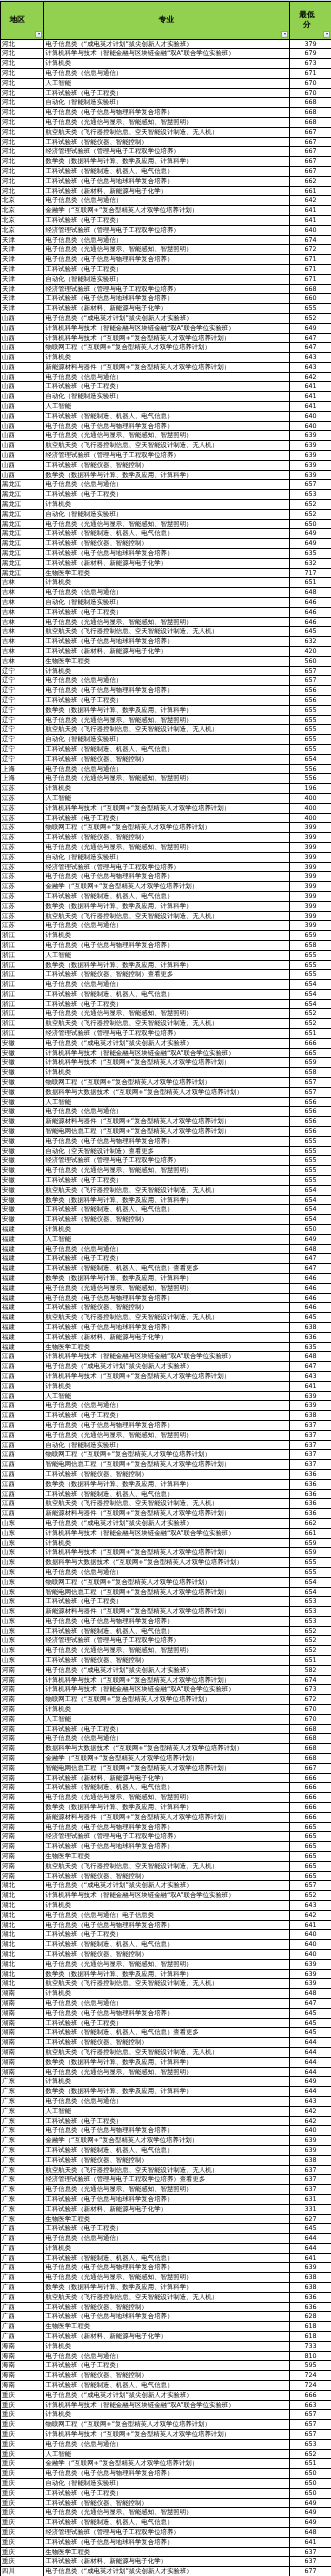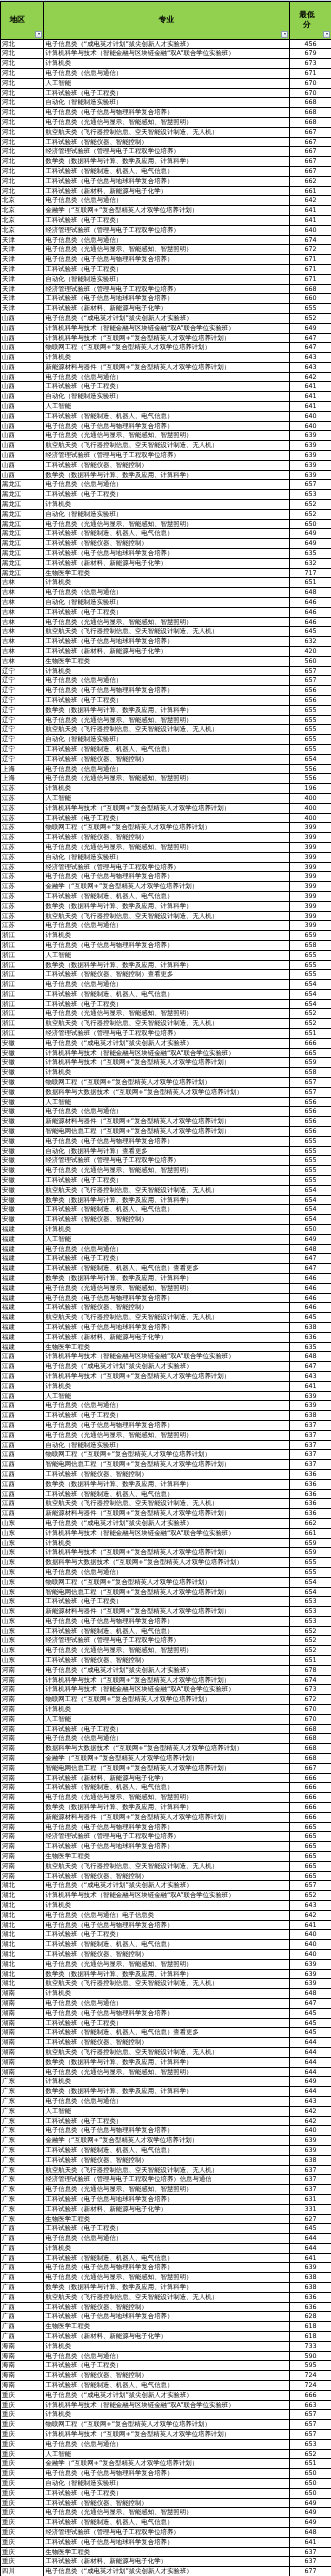--- a/index.html
+++ b/index.html
@@ -56,21 +56,21 @@
         <th class="score">
           <span class="hlabel">最低分</span>
           <span class="filter-btn"></span>
         </th>
       </tr>
     </thead>
     <tbody id="table-body">
         <tr>
           <td class="region">河北</td>
           <td class="major">电子信息类（“成电英才计划”拔尖创新人才实验班）</td>
-          <td class="score">456</td>
+          <td class="score">379</td>
         </tr>
         <tr>
           <td class="region">河北</td>
           <td class="major">计算机科学与技术（智能金融与区块链金融“双A”联合学位实验班）</td>
           <td class="score">679</td>
         </tr>
         <tr>
           <td class="region">河北</td>
           <td class="major">计算机类</td>
           <td class="score">673</td>
@@ -620,21 +620,21 @@
           <td class="major">智能电网信息工程（“互联网+”复合型精英人才双学位培养计划）</td>
           <td class="score">656</td>
         </tr>
         <tr>
           <td class="region">安徽</td>
           <td class="major">电子信息类（电子信息与物理科学复合培养）</td>
           <td class="score">655</td>
         </tr>
         <tr>
           <td class="region">安徽</td>
-          <td class="major">自动化（数据科学与计算）查看更多</td>
+          <td class="major">自动化（空天智能设计制造）查看更多</td>
           <td class="score">655</td>
         </tr>
         <tr>
           <td class="region">安徽</td>
           <td class="major">经济管理试验班（管理与电子工程双学位培养）</td>
           <td class="score">655</td>
         </tr>
         <tr>
           <td class="region">安徽</td>
           <td class="major">电子信息类（光通信与显示、智能感知、智慧照明）</td>
@@ -886,21 +886,21 @@
           <td class="score">652</td>
         </tr>
         <tr>
           <td class="region">山东</td>
           <td class="major">工科试验班（智能仪器、智能控制）</td>
           <td class="score">651</td>
         </tr>
         <tr>
           <td class="region">河南</td>
           <td class="major">电子信息类（“成电英才计划”拔尖创新人才实验班）</td>
-          <td class="score">678</td>
+          <td class="score">582</td>
         </tr>
         <tr>
           <td class="region">河南</td>
           <td class="major">计算机科学与技术（“互联网+”复合型精英人才双学位培养计划）</td>
           <td class="score">674</td>
         </tr>
         <tr>
           <td class="region">河南</td>
           <td class="major">计算机科学与技术（智能金融与区块链金融“双A”联合学位实验班）</td>
           <td class="score">673</td>
@@ -1145,21 +1145,21 @@
           <td class="major">工科试验班（智能仪器、智能控制）</td>
           <td class="score">638</td>
         </tr>
         <tr>
           <td class="region">广东</td>
           <td class="major">航空航天类（飞行器控制信息、空天智能设计制造、无人机）</td>
           <td class="score">637</td>
         </tr>
         <tr>
           <td class="region">广东</td>
-          <td class="major">经济管理试验班（管理与电子工程双学位培养）信息与通信</td>
+          <td class="major">经济管理试验班（管理与电子工程双学位培养）查看更多</td>
           <td class="score">637</td>
         </tr>
         <tr>
           <td class="region">广东</td>
           <td class="major">电子信息类（光通信与显示、智能感知、智慧照明）</td>
           <td class="score">637</td>
         </tr>
         <tr>
           <td class="region">广东</td>
           <td class="major">工科试验班（电子信息与地球科学复合培养）</td>
@@ -1236,21 +1236,21 @@
           <td class="score">618</td>
         </tr>
         <tr>
           <td class="region">海南</td>
           <td class="major">计算机类</td>
           <td class="score">733</td>
         </tr>
         <tr>
           <td class="region">海南</td>
           <td class="major">电子信息类（信息与通信）</td>
-          <td class="score">590</td>
+          <td class="score">810</td>
         </tr>
         <tr>
           <td class="region">海南</td>
           <td class="major">工科试验班（电子工程类）</td>
           <td class="score">595</td>
         </tr>
         <tr>
           <td class="region">海南</td>
           <td class="major">工科试验班（智能仪器、智能控制）</td>
           <td class="score">724</td>

